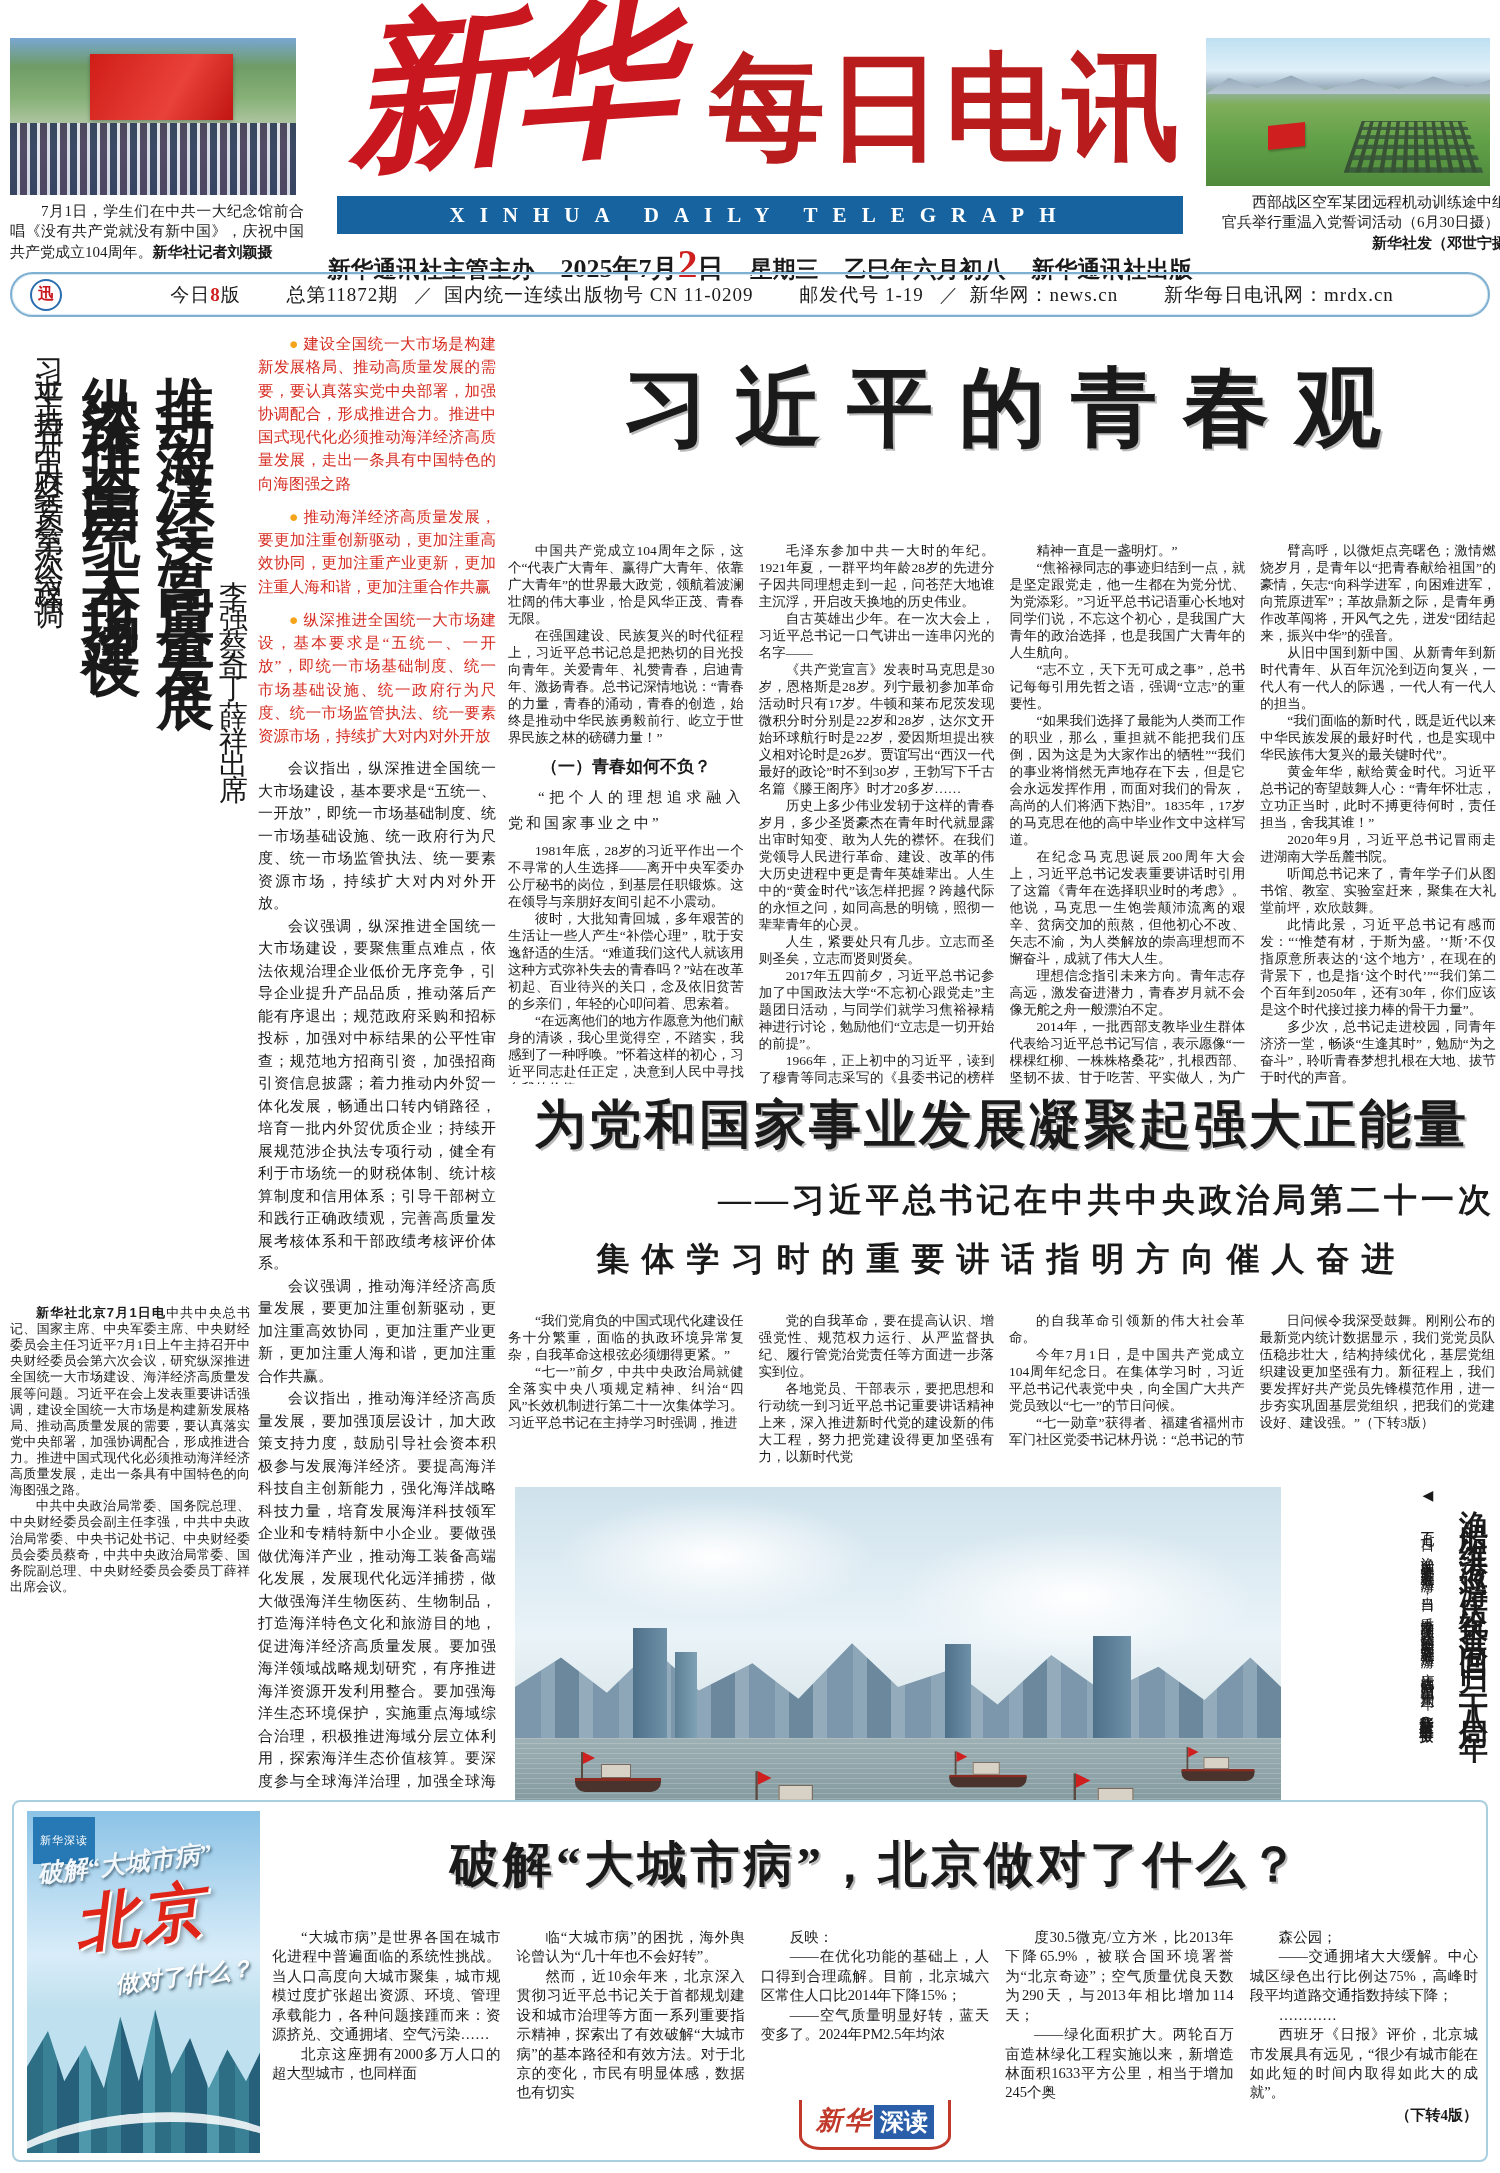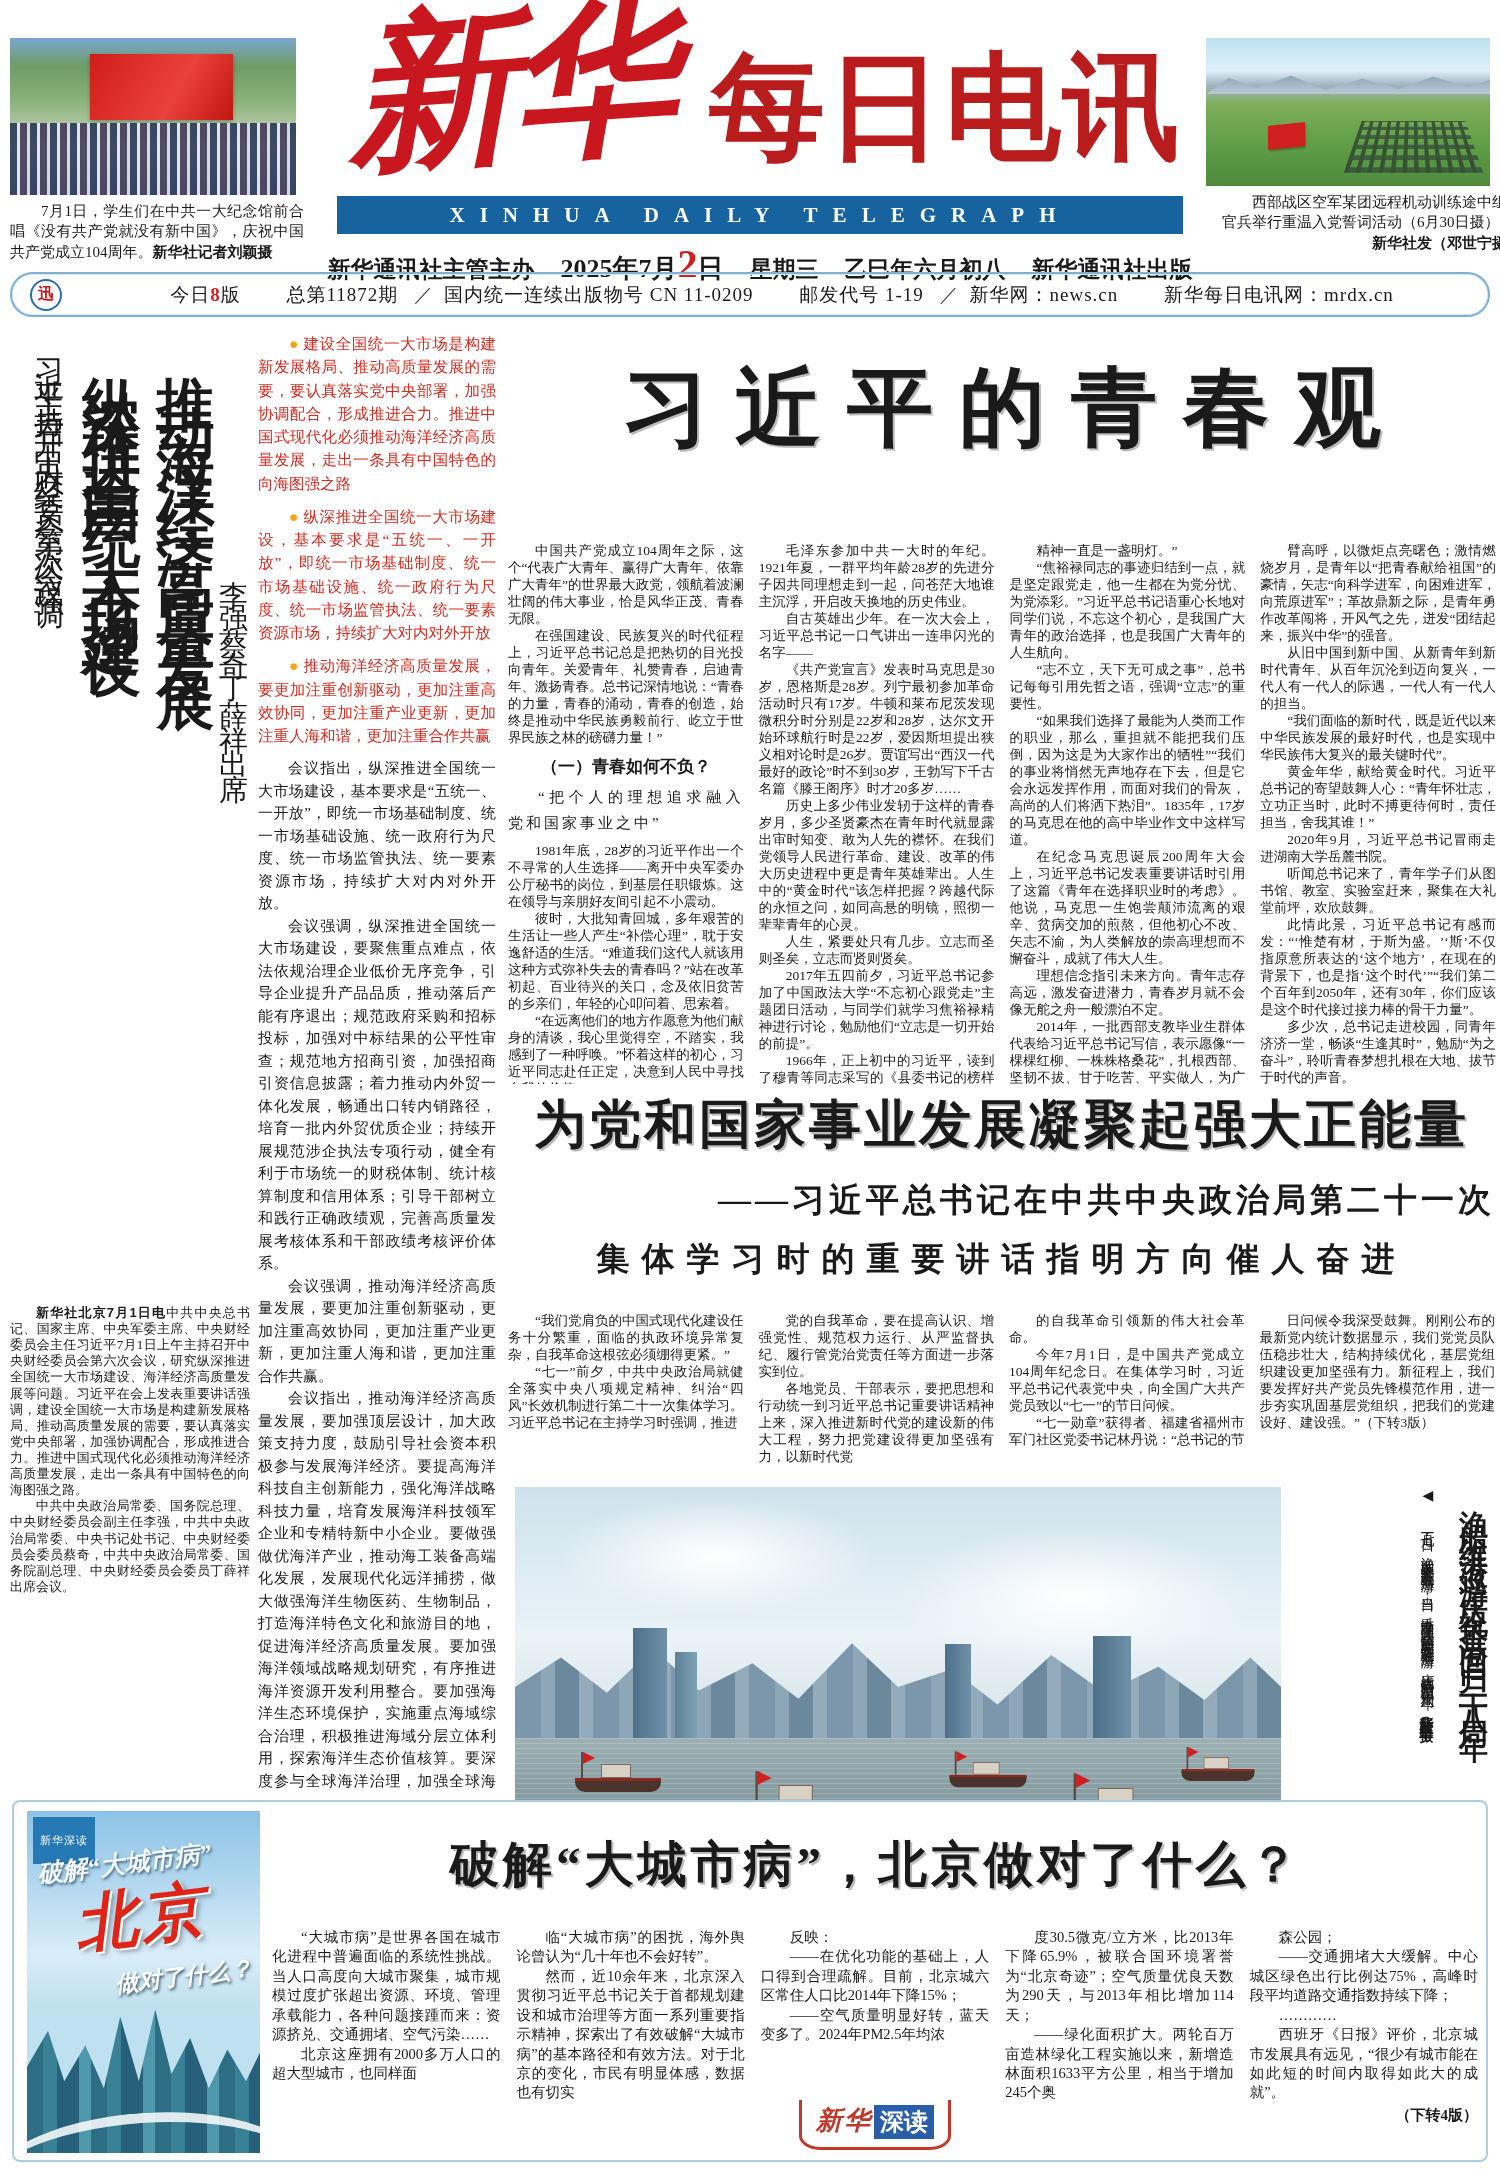--- a/index.html
+++ b/index.html
@@ -153,22 +153,22 @@
   </div>
 
   <section class="lead">
     <div class="kicker vtext">习近平主持召开中央财经委员会第六次会议强调</div>
     <div class="head1 vtext">纵深推进全国统一大市场建设</div>
     <div class="head2 vtext">推动海洋经济高质量发展</div>
     <div class="byline vtext">李强蔡奇丁薛祥出席</div>
     <div class="colB">
       <div>
           <p class="bullet">建设全国统一大市场是构建新发展格局、推动高质量发展的需要，要认真落实党中央部署，加强协调配合，形成推进合力。推进中国式现代化必须推动海洋经济高质量发展，走出一条具有中国特色的向海图强之路</p>
+          <p class="bullet">推动海洋经济高质量发展，要更加注重创新驱动，更加注重高效协同，更加注重产业更新，更加注重人海和谐，更加注重合作共赢</p>
           <p class="bullet">纵深推进全国统一大市场建设，基本要求是“五统一、一开放”，即统一市场基础制度、统一市场基础设施、统一政府行为尺度、统一市场监管执法、统一要素资源市场，持续扩大对内对外开放</p>
-          <p class="bullet">推动海洋经济高质量发展，要更加注重创新驱动，更加注重高效协同，更加注重产业更新，更加注重人海和谐，更加注重合作共赢</p>
         </div>
       <div>
           <p class="side-para">会议指出，纵深推进全国统一大市场建设，基本要求是“五统一、一开放”，即统一市场基础制度、统一市场基础设施、统一政府行为尺度、统一市场监管执法、统一要素资源市场，持续扩大对内对外开放。</p>
           <p class="side-para">会议强调，纵深推进全国统一大市场建设，要聚焦重点难点，依法依规治理企业低价无序竞争，引导企业提升产品品质，推动落后产能有序退出；规范政府采购和招标投标，加强对中标结果的公平性审查；规范地方招商引资，加强招商引资信息披露；着力推动内外贸一体化发展，畅通出口转内销路径，培育一批内外贸优质企业；持续开展规范涉企执法专项行动，健全有利于市场统一的财税体制、统计核算制度和信用体系；引导干部树立和践行正确政绩观，完善高质量发展考核体系和干部政绩考核评价体系。</p>
           <p class="side-para">会议强调，推动海洋经济高质量发展，要更加注重创新驱动，更加注重高效协同，更加注重产业更新，更加注重人海和谐，更加注重合作共赢。</p>
           <p class="side-para">会议指出，推动海洋经济高质量发展，要加强顶层设计，加大政策支持力度，鼓励引导社会资本积极参与发展海洋经济。要提高海洋科技自主创新能力，强化海洋战略科技力量，培育发展海洋科技领军企业和专精特新中小企业。要做强做优海洋产业，推动海工装备高端化发展，发展现代化远洋捕捞，做大做强海洋生物医药、生物制品，打造海洋特色文化和旅游目的地，促进海洋经济高质量发展。要加强海洋领域战略规划研究，有序推进海洋资源开发利用整合。要加强海洋生态环境保护，实施重点海域综合治理，积极推进海域分层立体利用，探索海洋生态价值核算。要深度参与全球海洋治理，加强全球海洋科研调查合作，拓展蓝色经济合作。</p>
         </div>
     </div>
     <div class="bodyA">
       <p class="lede"><b>新华社北京7月1日电</b><span>中共中央总书记、国家主席、中央军委主席、中央财经委员会主任习近平7月1日上午主持召开中央财经委员会第六次会议，研究纵深推进全国统一大市场建设、海洋经济高质量发展等问题。习近平在会上发表重要讲话强调，建设全国统一大市场是构建新发展格局、推动高质量发展的需要，要认真落实党中央部署，加强协调配合，形成推进合力。推进中国式现代化必须推动海洋经济高质量发展，走出一条具有中国特色的向海图强之路。</span></p>

